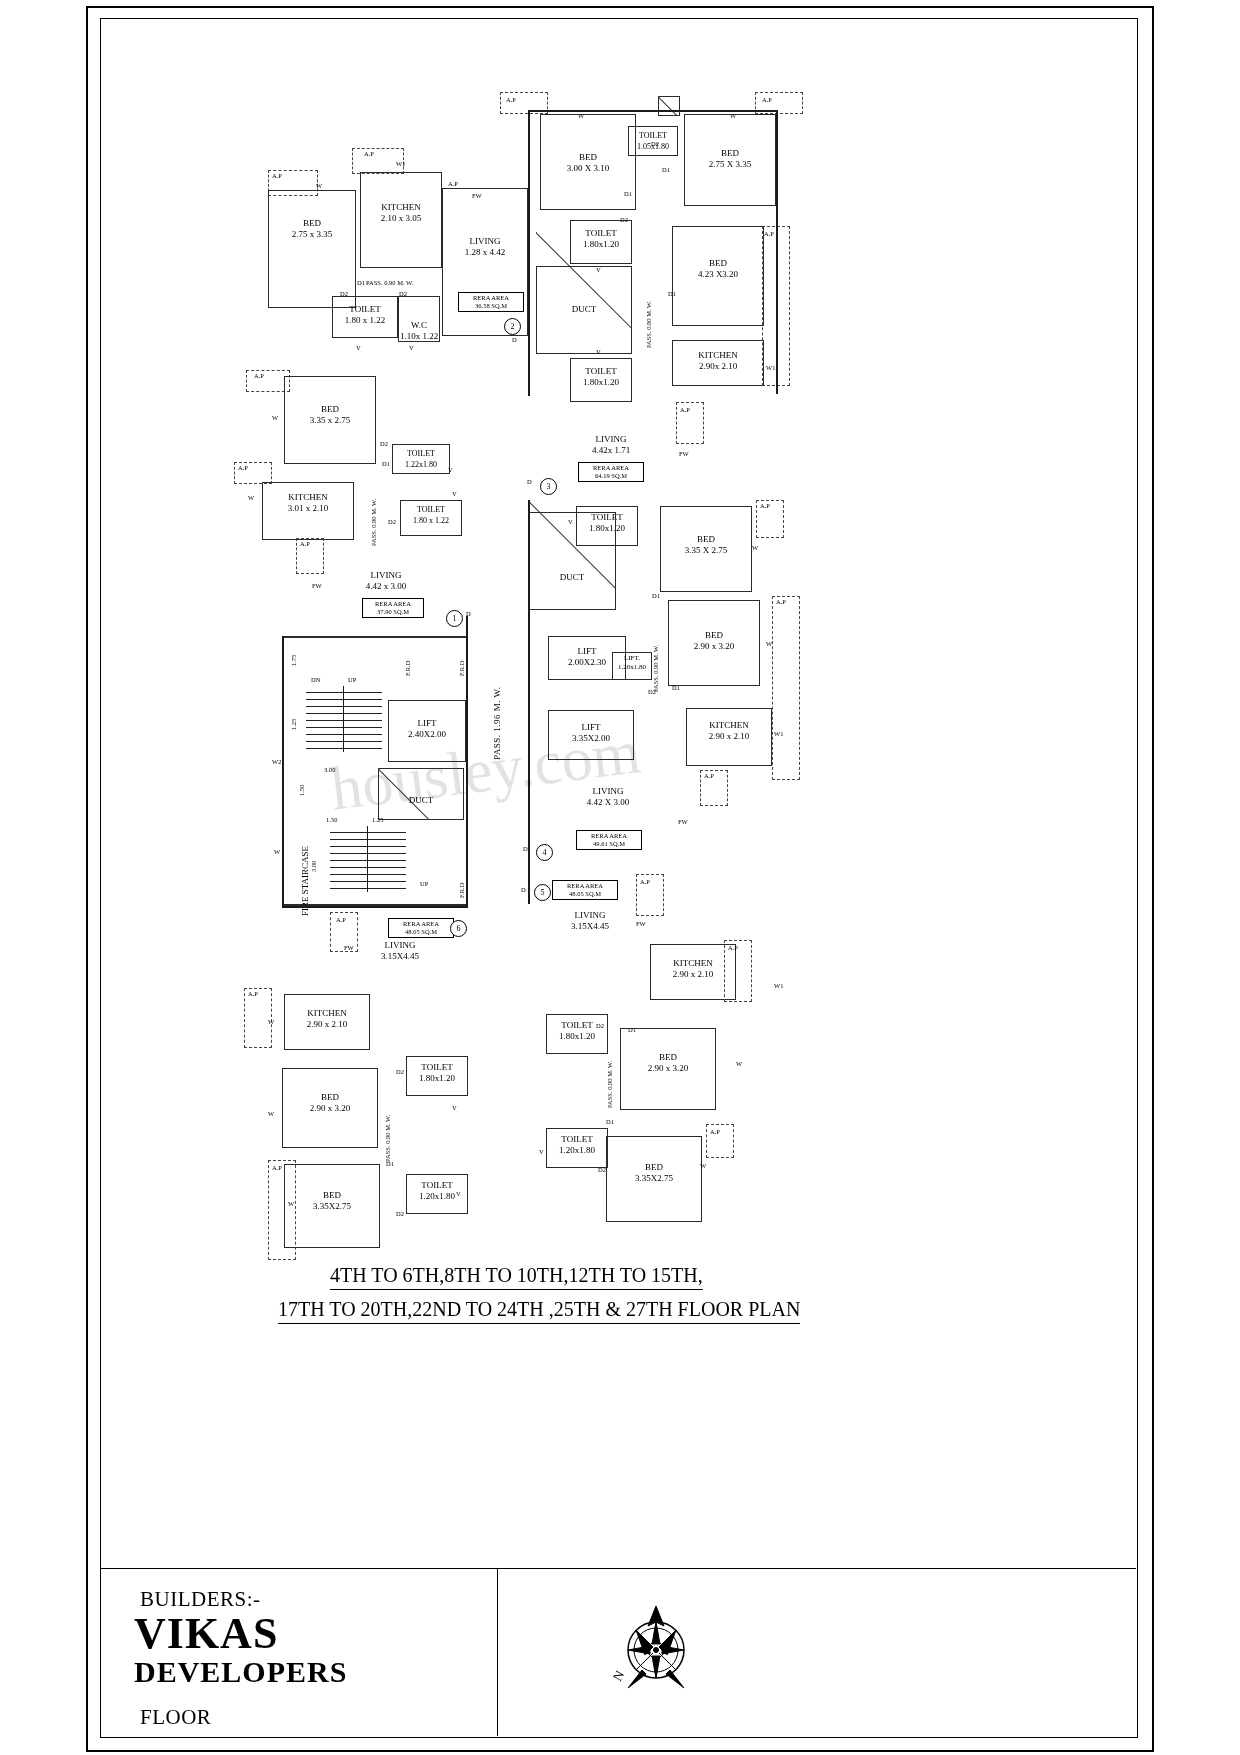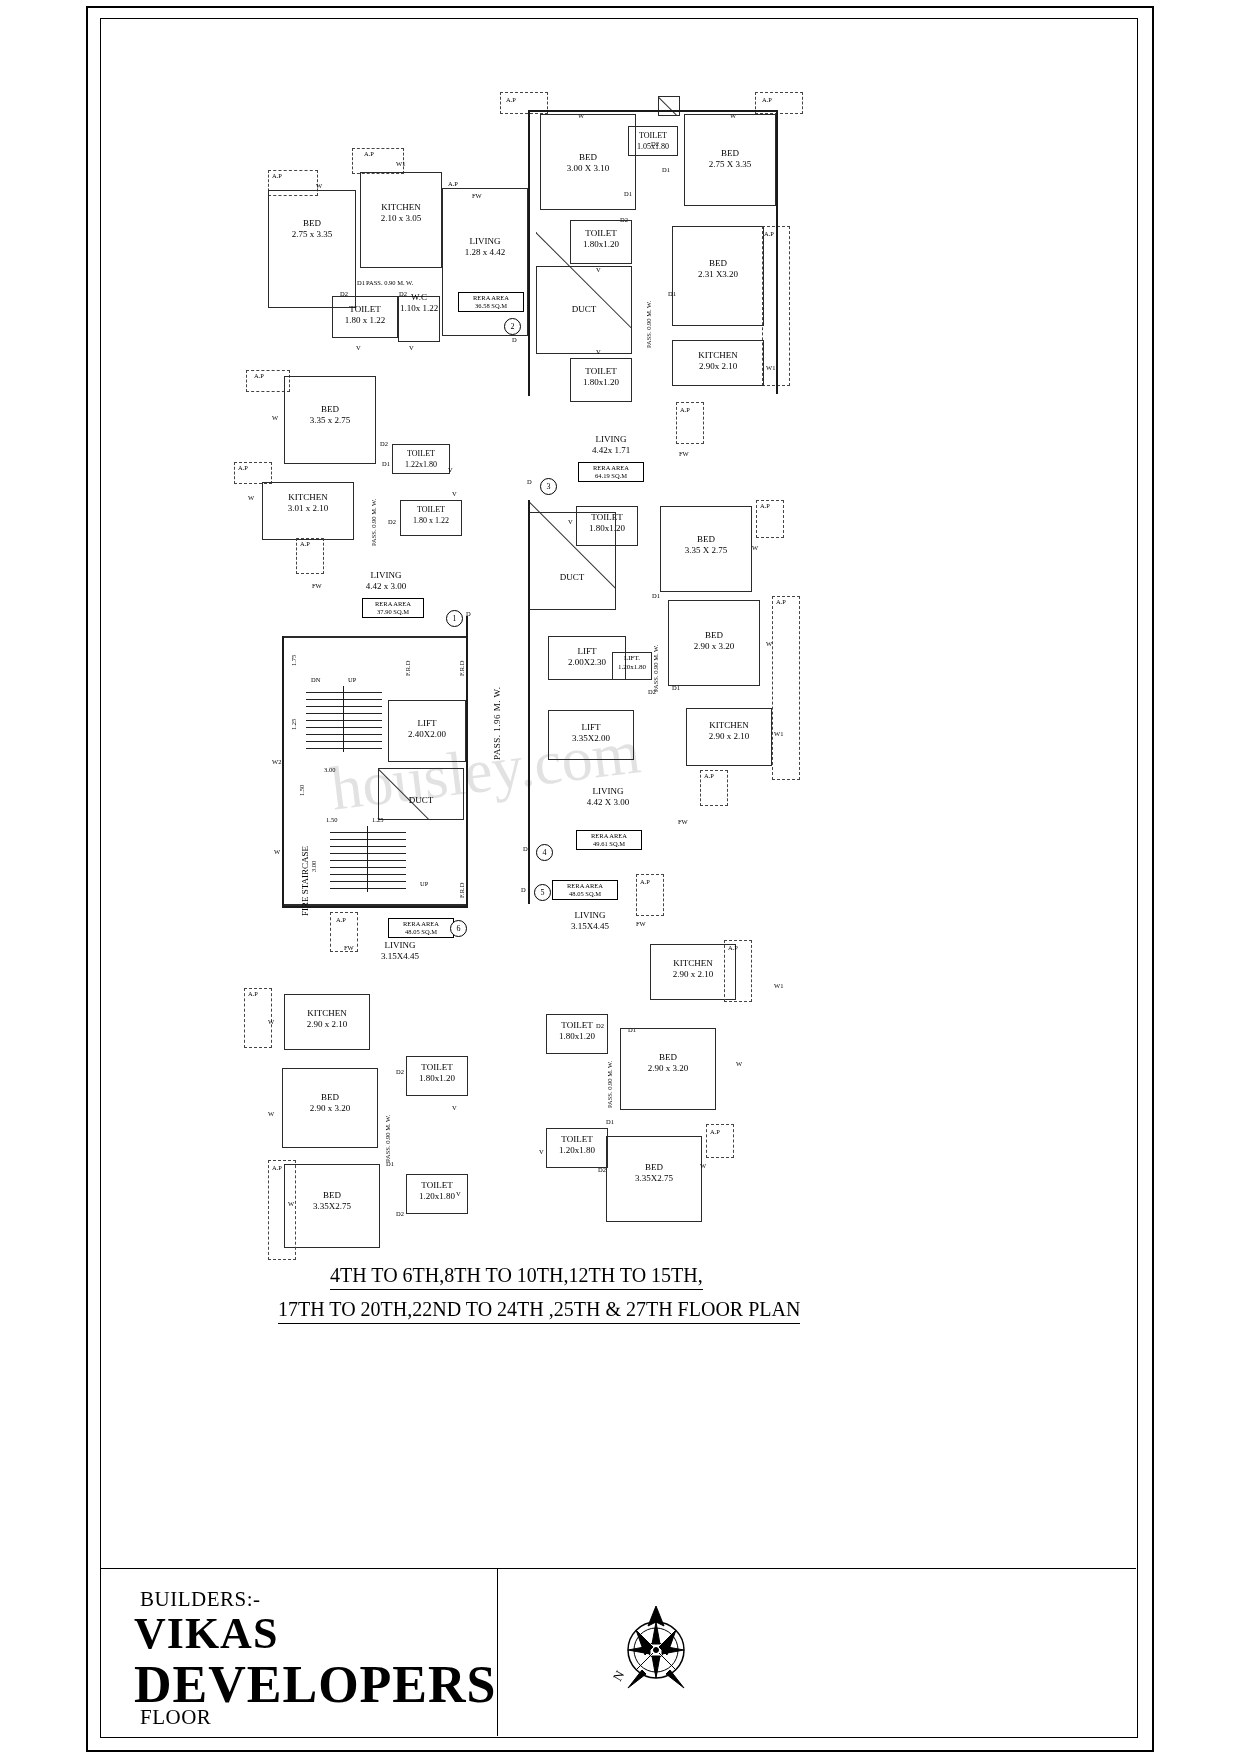--- a/index.html
+++ b/index.html
@@ -4,21 +4,21 @@
 <style>
   html,body{margin:0;padding:0;background:#ffffff;}
   body{font-family:"Liberation Serif", serif;}
   #sheet{position:relative;width:1240px;height:1755px;background:#fff;overflow:hidden;}
   .frame-outer{position:absolute;left:86px;top:6px;width:1064px;height:1742px;border:2px solid #000;}
   .frame-inner{position:absolute;left:100px;top:18px;width:1036px;height:1718px;border:1px solid #000;}
   .title-box{position:absolute;left:100px;top:1568px;width:1036px;height:168px;border-top:1px solid #000;}
   .title-div{position:absolute;left:497px;top:1568px;width:1px;height:168px;background:#000;}
   .builders-label{position:absolute;left:140px;top:1587px;font-size:21px;letter-spacing:.5px;}
   .builder-name1{position:absolute;left:134px;top:1608px;font-size:44px;font-weight:bold;letter-spacing:1px;}
-  .builder-name2{position:absolute;left:134px;top:1655px;font-size:52px;font-weight:bold;letter-spacing:1px;}
+  .builder-name2{position:absolute;left:134px;top:1655px;font-size:30px;font-weight:bold;letter-spacing:1px;}
   .builder-city{position:absolute;left:140px;top:1705px;font-size:21px;letter-spacing:.5px;}
   .plan-caption1{position:absolute;left:330px;top:1264px;font-size:20px;border-bottom:1px solid #000;padding-bottom:2px;}
   .plan-caption2{position:absolute;left:278px;top:1298px;font-size:20px;border-bottom:1px solid #000;padding-bottom:2px;}
 
   .wall{position:absolute;background:#1a1a1a;}
   .rm{position:absolute;border:1px solid #2b2b2b;box-sizing:border-box;}
   .rmlbl{position:absolute;text-align:center;font-size:9px;line-height:11px;color:#000;font-family:"Liberation Serif",serif;}
   .tiny{position:absolute;font-size:6.5px;line-height:8px;color:#000;font-family:"Liberation Serif",serif;}
   .dash{position:absolute;border:1px dashed #444;box-sizing:border-box;}
   .rera{position:absolute;border:1px solid #000;background:#fff;font-size:6.5px;line-height:8px;text-align:center;padding:1px 2px;box-sizing:border-box;}
@@ -67,21 +67,21 @@
     <span>LIVING</span><br><span>1.28 x 4.42</span>
   </div>
   <div class="tiny" style="left:448px;top:180px;">A.P</div>
   <div class="tiny" style="left:472px;top:192px;">FW</div>
 
   <div class="rm" style="left:332px;top:296px;width:66px;height:42px;"></div>
   <div class="rmlbl" style="left:332px;top:304px;width:66px;">
     <span>TOILET</span><br><span>1.80 x 1.22</span>
   </div>
   <div class="rm" style="left:398px;top:296px;width:42px;height:46px;"></div>
-  <div class="rmlbl" style="left:398px;top:292px;width:42px;">
+  <div class="rmlbl" style="left:398px;top:320px;width:42px;">
     <span>W.C</span><br><span>1.10x 1.22</span>
   </div>
 
   <div class="tiny" style="left:366px;top:279px;">PASS. 0.90 M. W.</div>
   <div class="tiny" style="left:357px;top:279px;">D1</div>
   <div class="tiny" style="left:340px;top:290px;">D2</div>
   <div class="tiny" style="left:399px;top:290px;">D2</div>
   <div class="tiny" style="left:356px;top:344px;">V</div>
   <div class="tiny" style="left:409px;top:344px;">V</div>
 
@@ -121,21 +121,21 @@
   <div class="tiny" style="left:620px;top:216px;">D2</div>
 
   <div class="rm" style="left:570px;top:220px;width:62px;height:44px;"></div>
   <div class="rmlbl" style="left:570px;top:228px;width:62px;">
     <span>TOILET</span><br><span>1.80x1.20</span>
   </div>
   <div class="tiny" style="left:596px;top:266px;">V</div>
 
   <div class="rm" style="left:672px;top:226px;width:92px;height:100px;"></div>
   <div class="rmlbl" style="left:672px;top:258px;width:92px;">
-    <span>BED</span><br><span>2.31 X3.20</span>
+    <span>BED</span><br><span>4.23 X3.20</span>
   </div>
   <div class="dash" style="left:762px;top:226px;width:28px;height:160px;"></div>
   <div class="tiny" style="left:764px;top:230px;">A.P</div>
 
   <div class="rm" style="left:672px;top:340px;width:92px;height:46px;"></div>
   <div class="rmlbl" style="left:672px;top:350px;width:92px;">
     <span>KITCHEN</span><br><span>2.90x 2.10</span>
   </div>
   <div class="tiny" style="left:766px;top:364px;">W1</div>
   <div class="tiny" style="left:668px;top:290px;">D1</div>

